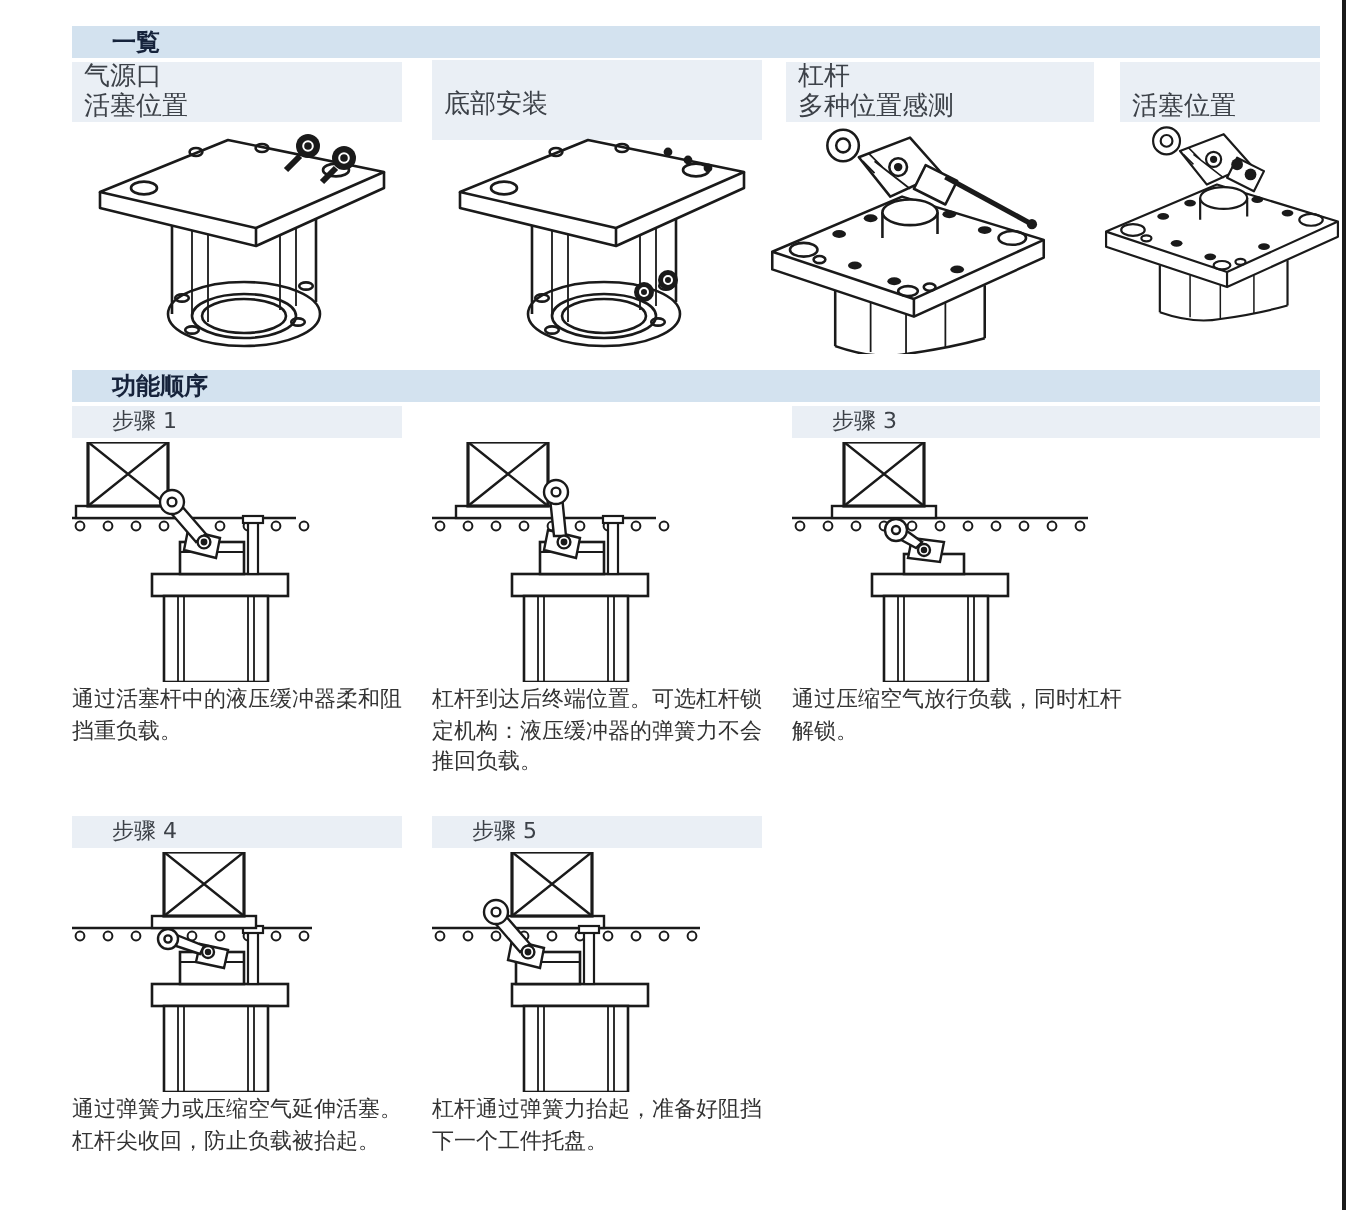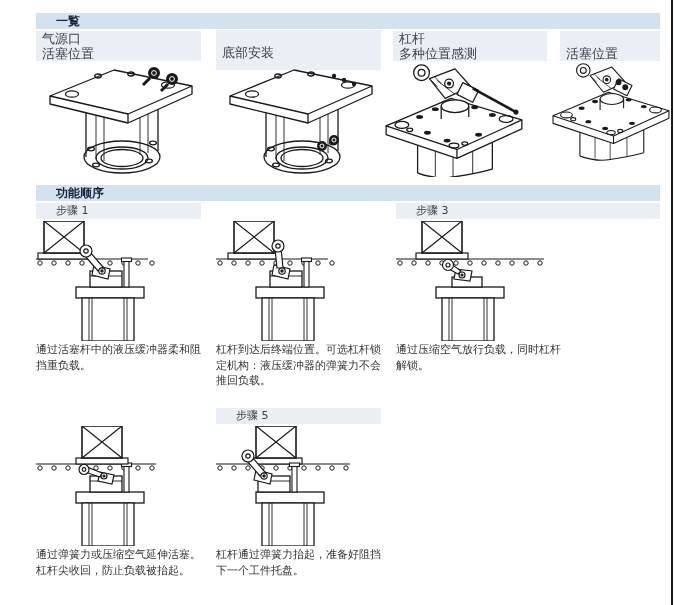--- a/index.html
+++ b/index.html
@@ -279,20 +279,21 @@
       <use href="#sym-step2"></use>
     </svg>
   <svg class="fig" style="left:396px;top:221px" width="165" height="120" viewBox="0 0 165 120">
       <use href="#sym-step3"></use>
     </svg>
 
   <div class="desc" style="left:36px;top:342px;width:168px">通过活塞杆中的液压缓冲器柔和阻挡重负载。</div>
   <div class="desc" style="left:216px;top:342px;width:168px">杠杆到达后终端位置。可选杠杆锁定机构：液压缓冲器的弹簧力不会推回负载。</div>
   <div class="desc" style="left:396px;top:342px;width:168px">通过压缩空气放行负载，同时杠杆解锁。</div>
 
+  <div class="steplabel" style="left:36px;top:408px;width:165px">步骤 4</div>
   <div class="steplabel" style="left:216px;top:408px;width:165px">步骤 5</div>
 
   <svg class="fig" style="left:36px;top:426px" width="165" height="120" viewBox="0 0 165 120">
       <use href="#sym-step4"></use>
     </svg>
   <svg class="fig" style="left:216px;top:426px" width="165" height="120" viewBox="0 0 165 120">
       <use href="#sym-step5"></use>
     </svg>
 
   <div class="desc" style="left:36px;top:547px;width:168px">通过弹簧力或压缩空气延伸活塞。杠杆尖收回，防止负载被抬起。</div>

